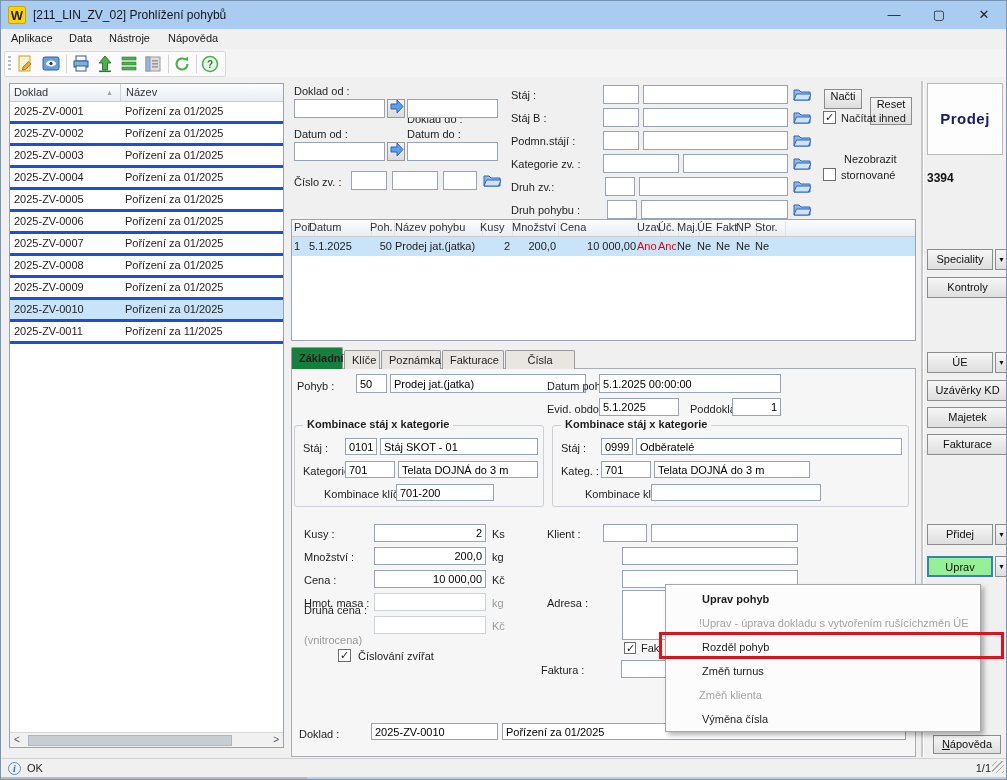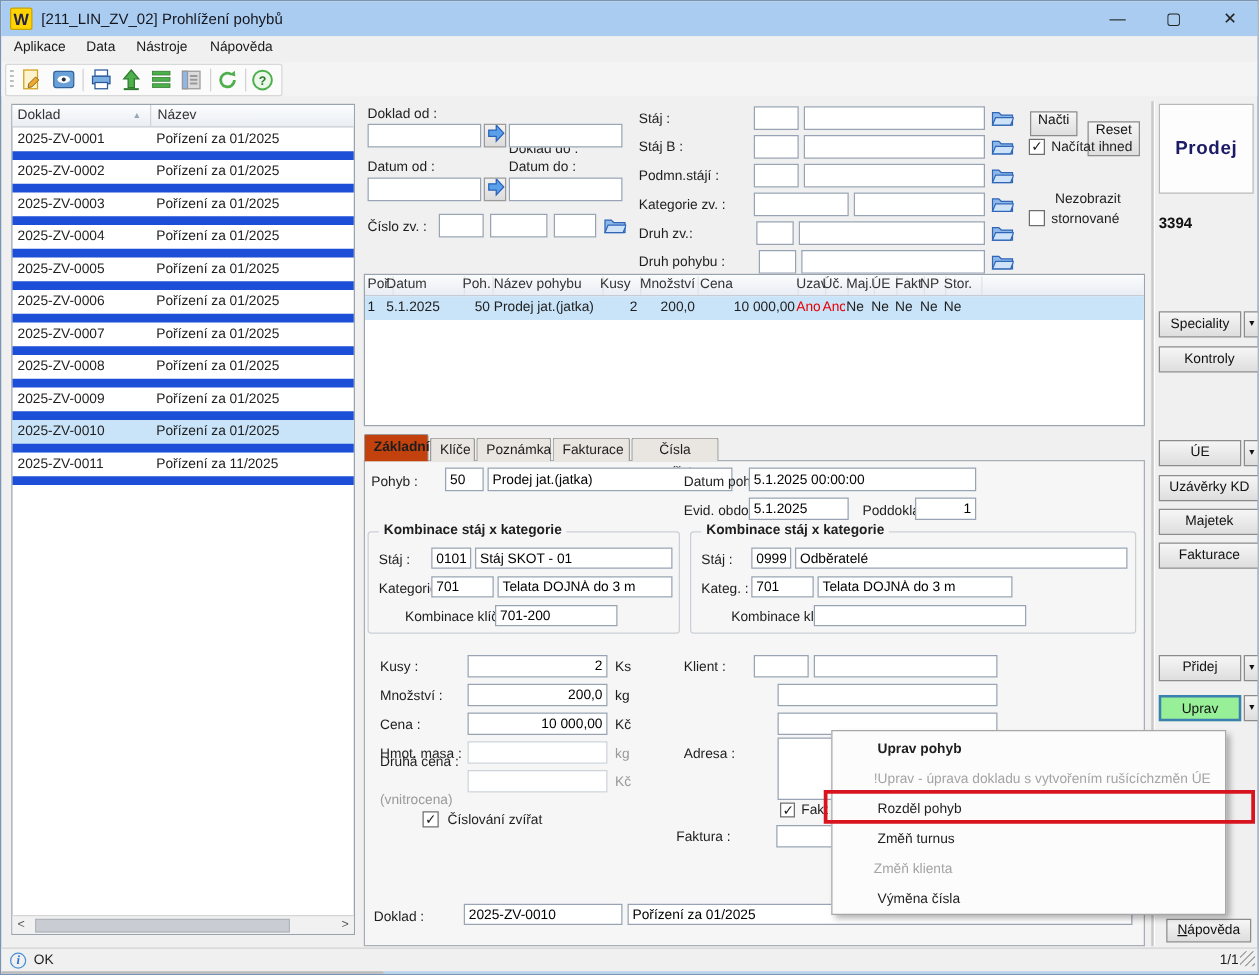--- a/index.html
+++ b/index.html
@@ -32,21 +32,21 @@
   .toolgrp{position:absolute;left:3px;top:2px;width:220px;height:24px;background:#fbfbfb;border:1px solid #d8d8d8;border-radius:2px;}
   .tbtn{position:absolute;top:2px;width:22px;height:20px;}
   .tsep{position:absolute;top:3px;width:1px;height:18px;background:#d2d2d2;}
   .dots{position:absolute;left:3px;top:4px;width:3px;height:16px;
         background:repeating-linear-gradient(#bdbdbd 0 2px,transparent 2px 4px);}
   
   .list{position:absolute;left:8px;top:82px;width:275px;height:665px;background:#fff;border:1px solid #9aa4ae;box-sizing:border-box;}
   .listhead{position:relative;height:17px;background:linear-gradient(#fcfdfe,#e9eef4);border-bottom:1px solid #c6ccd2;}
   .lh{position:absolute;top:2px;font-size:11px;color:#333;}
   .lhsep{position:absolute;top:0;width:1px;height:17px;background:#cfd5db;}
-  .lrow{display:flex;height:19px;line-height:19px;border-bottom:7px solid #1d4ed8;}
+  .lrow{display:flex;height:19px;line-height:19px;border-bottom:3px solid #1d4ed8;}
   .lrow .c-id{width:111px;padding-left:4px;box-sizing:border-box;}
   .lrow .c-nm{flex:1;padding-left:4px;}
   .lrow.sel{background:#c9e3f8;}
   .hscroll{position:absolute;left:0;bottom:0;width:273px;height:14px;background:#f1f1f1;border-top:1px solid #d6d6d6;}
   .hthumb{position:absolute;left:18px;top:2px;width:202px;height:9px;background:#c9cdd3;border:1px solid #b2b6bc;}
   .harr{position:absolute;top:0px;font-size:10px;color:#555;line-height:13px;}
   .sort{font-size:7px;color:#98a6b4;}
   
   .fold{position:absolute;width:18px;height:14px;}
   .arrbtn{position:absolute;width:18px;height:19px;background:linear-gradient(#f2f2f2,#dcdcdc);
@@ -61,21 +61,21 @@
   .c0{left:2px;width:18px;}  .c1{left:17px;width:60px;}  .c2{left:78px;width:22px;text-align:right;}
   .c3{left:103px;width:85px;} .c4{left:188px;width:30px;text-align:right;} .c5{left:220px;width:44px;text-align:right;}
   .c6{left:268px;width:76px;text-align:right;} .c7{left:345px;width:21px;} .c8{left:366px;width:18px;}
   .c9{left:385px;width:20px;} .c10{left:405px;width:18px;} .c11{left:424px;width:21px;}
   .c12{left:444px;width:18px;} .c13{left:463px;width:28px;}
   .mhdr .c2,.mhdr .c4,.mhdr .c5,.mhdr .c6{text-align:left;}
   
   .panel{position:absolute;left:290px;top:367px;width:625px;height:389px;background:#f6f6f6;border:1px solid #a9aeb4;box-sizing:border-box;}
   .tab{position:absolute;top:349px;height:19px;line-height:18px;background:#e9e5e0;border:1px solid #9a9a9a;
        border-bottom:none;box-sizing:border-box;text-align:center;padding:0 7px;border-radius:2px 2px 0 0;}
-  .tab.act{top:346px;height:22px;line-height:21px;background:#c2410c;font-weight:bold;z-index:5;}
+  .tab.act{top:346px;height:22px;line-height:21px;background:#15803d;font-weight:bold;z-index:5;}
   
   .cmenu{position:absolute;left:664px;top:583px;width:316px;height:148px;background:#fcfcfc;border:1px solid #a7a7a7;
          box-shadow:3px 3px 5px rgba(0,0,0,.3);z-index:50;box-sizing:border-box;}
   .mi{position:absolute;left:1px;width:312px;height:24px;line-height:24px;padding-left:35px;box-sizing:border-box;white-space:nowrap;overflow:hidden;}
   .mi.b{font-weight:bold;}
   .mi.dis{color:#a4a4a4;padding-left:32px;}
   .ann{position:absolute;left:658px;top:631px;width:345px;height:27px;border:3px solid #d8141e;z-index:60;box-sizing:border-box;}
   
   .vsep{position:absolute;left:920px;top:80px;width:2px;height:676px;background:#c9c9c9;border-right:1px solid #fff;}
   .logo{position:absolute;left:926px;top:82px;width:76px;height:72px;background:#fdfdfd;border:1px solid #b8b8b8;

